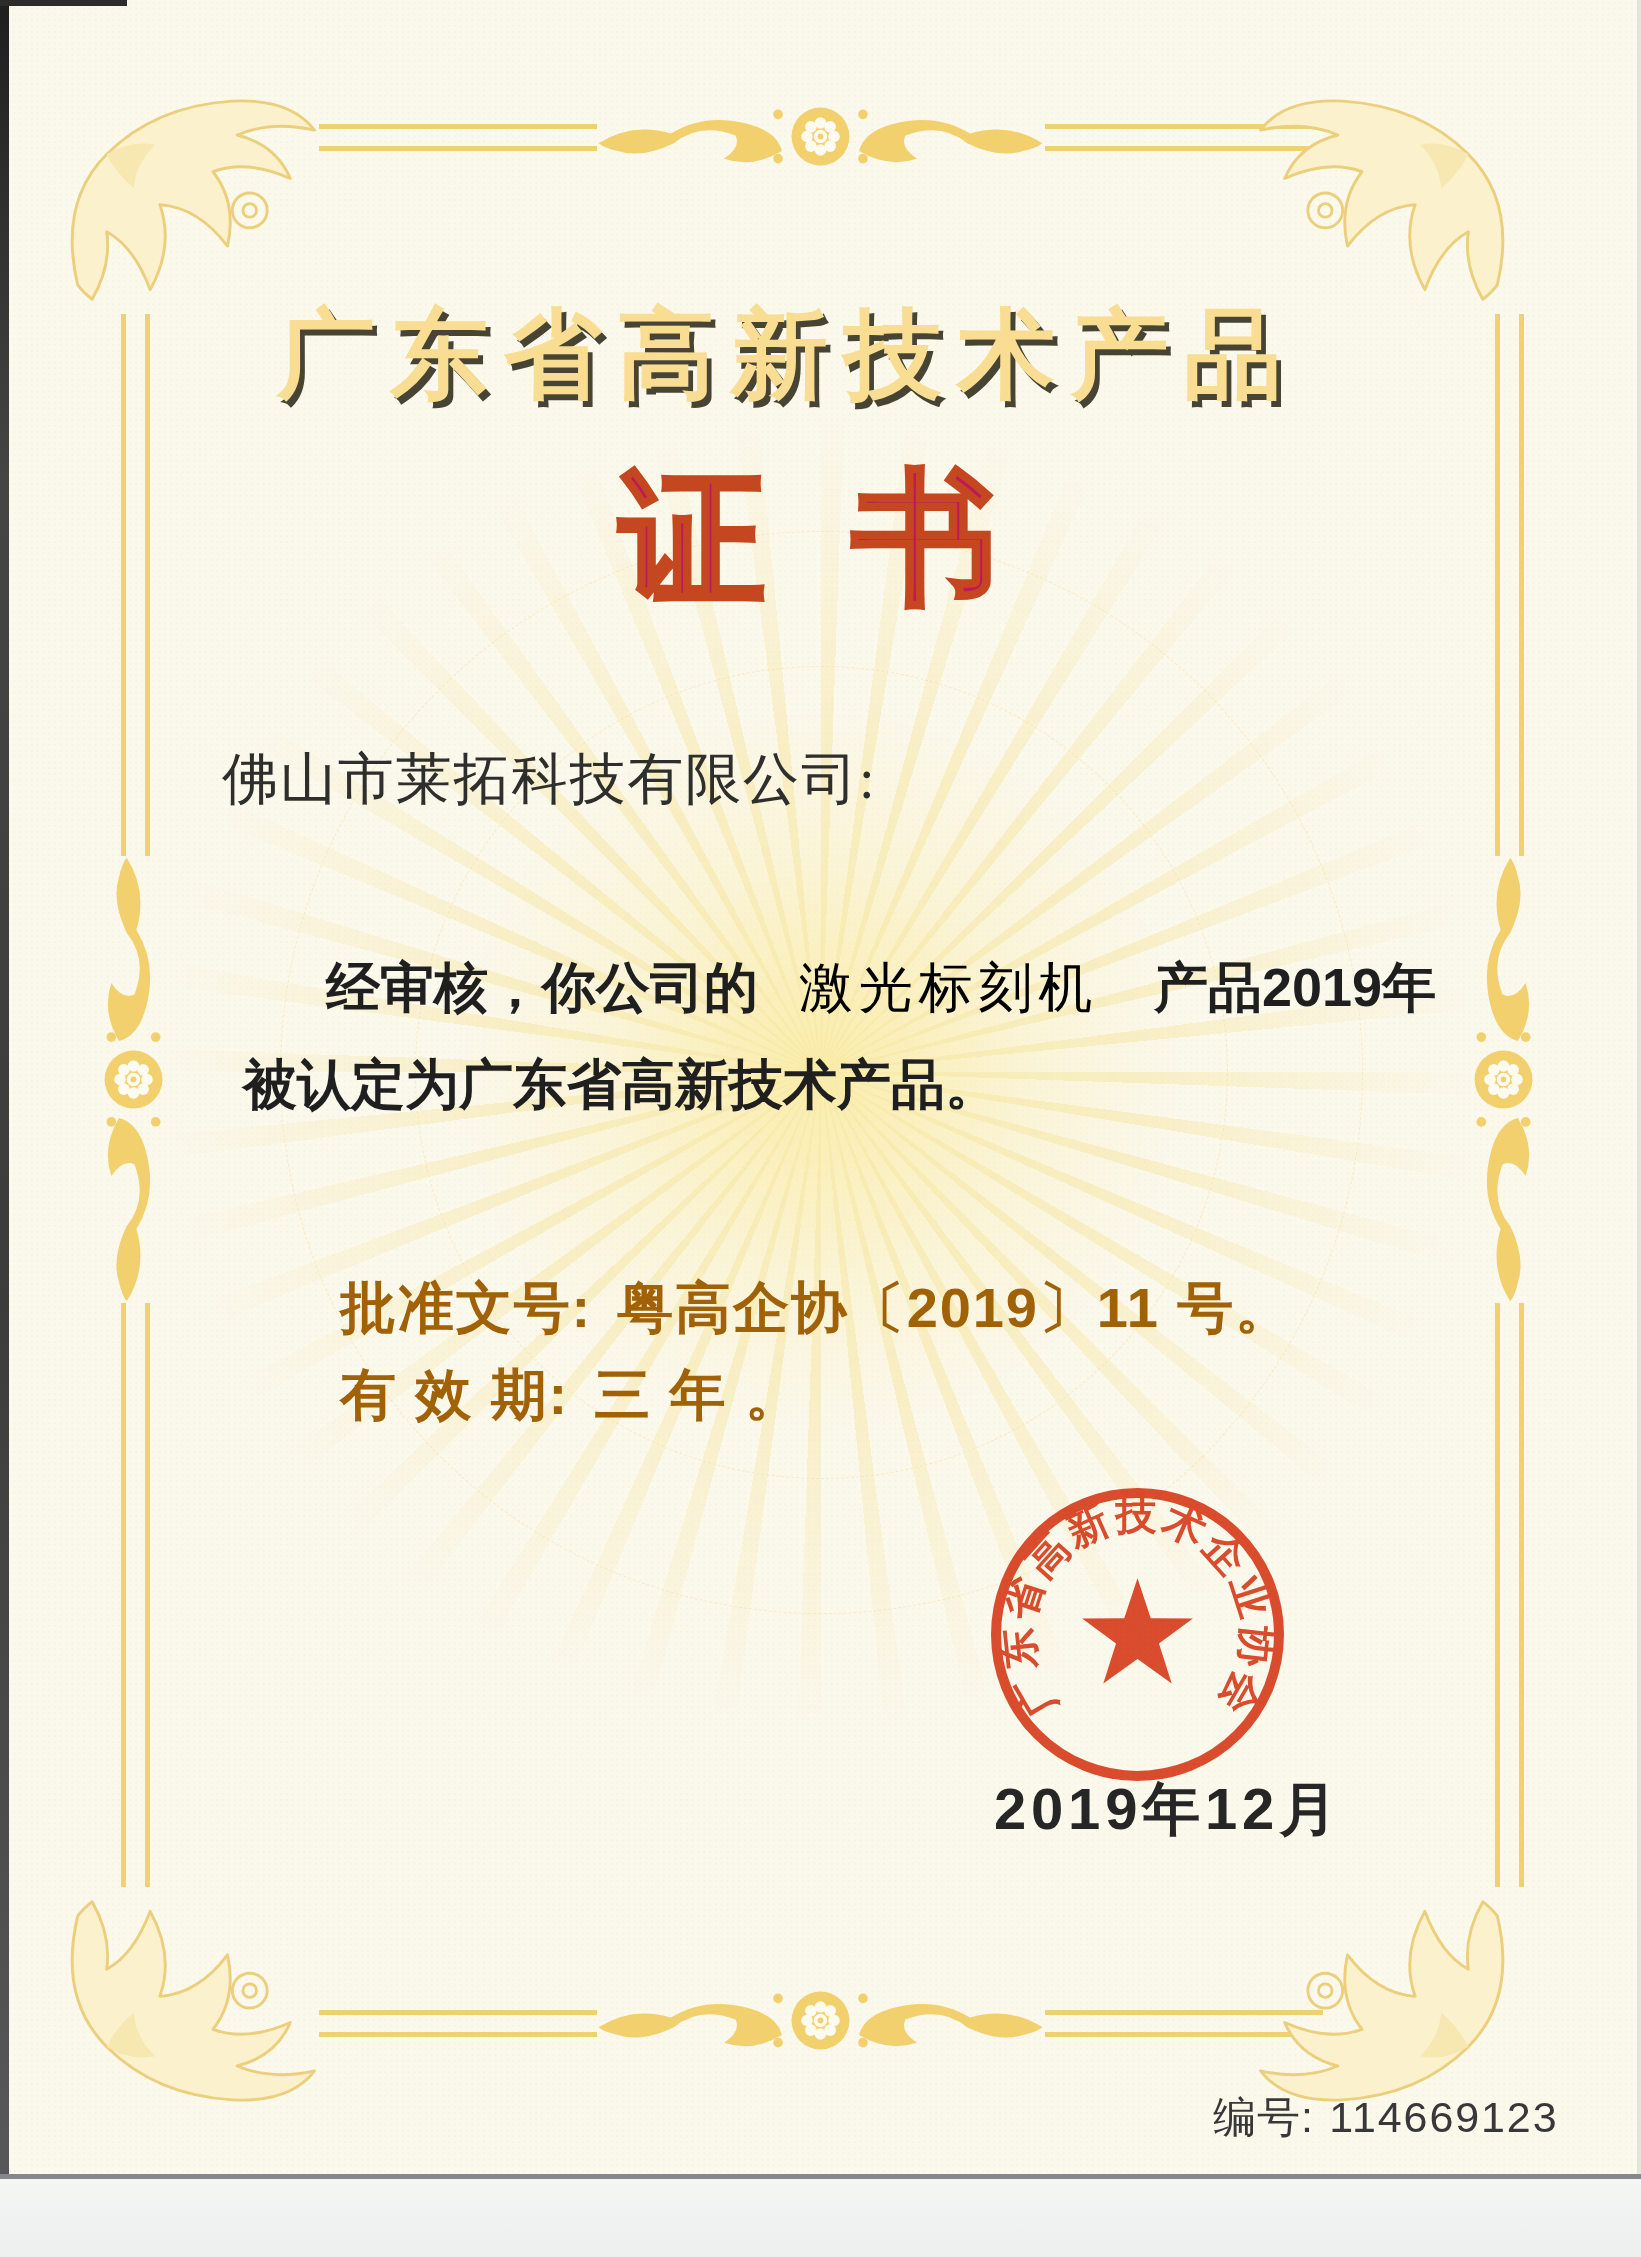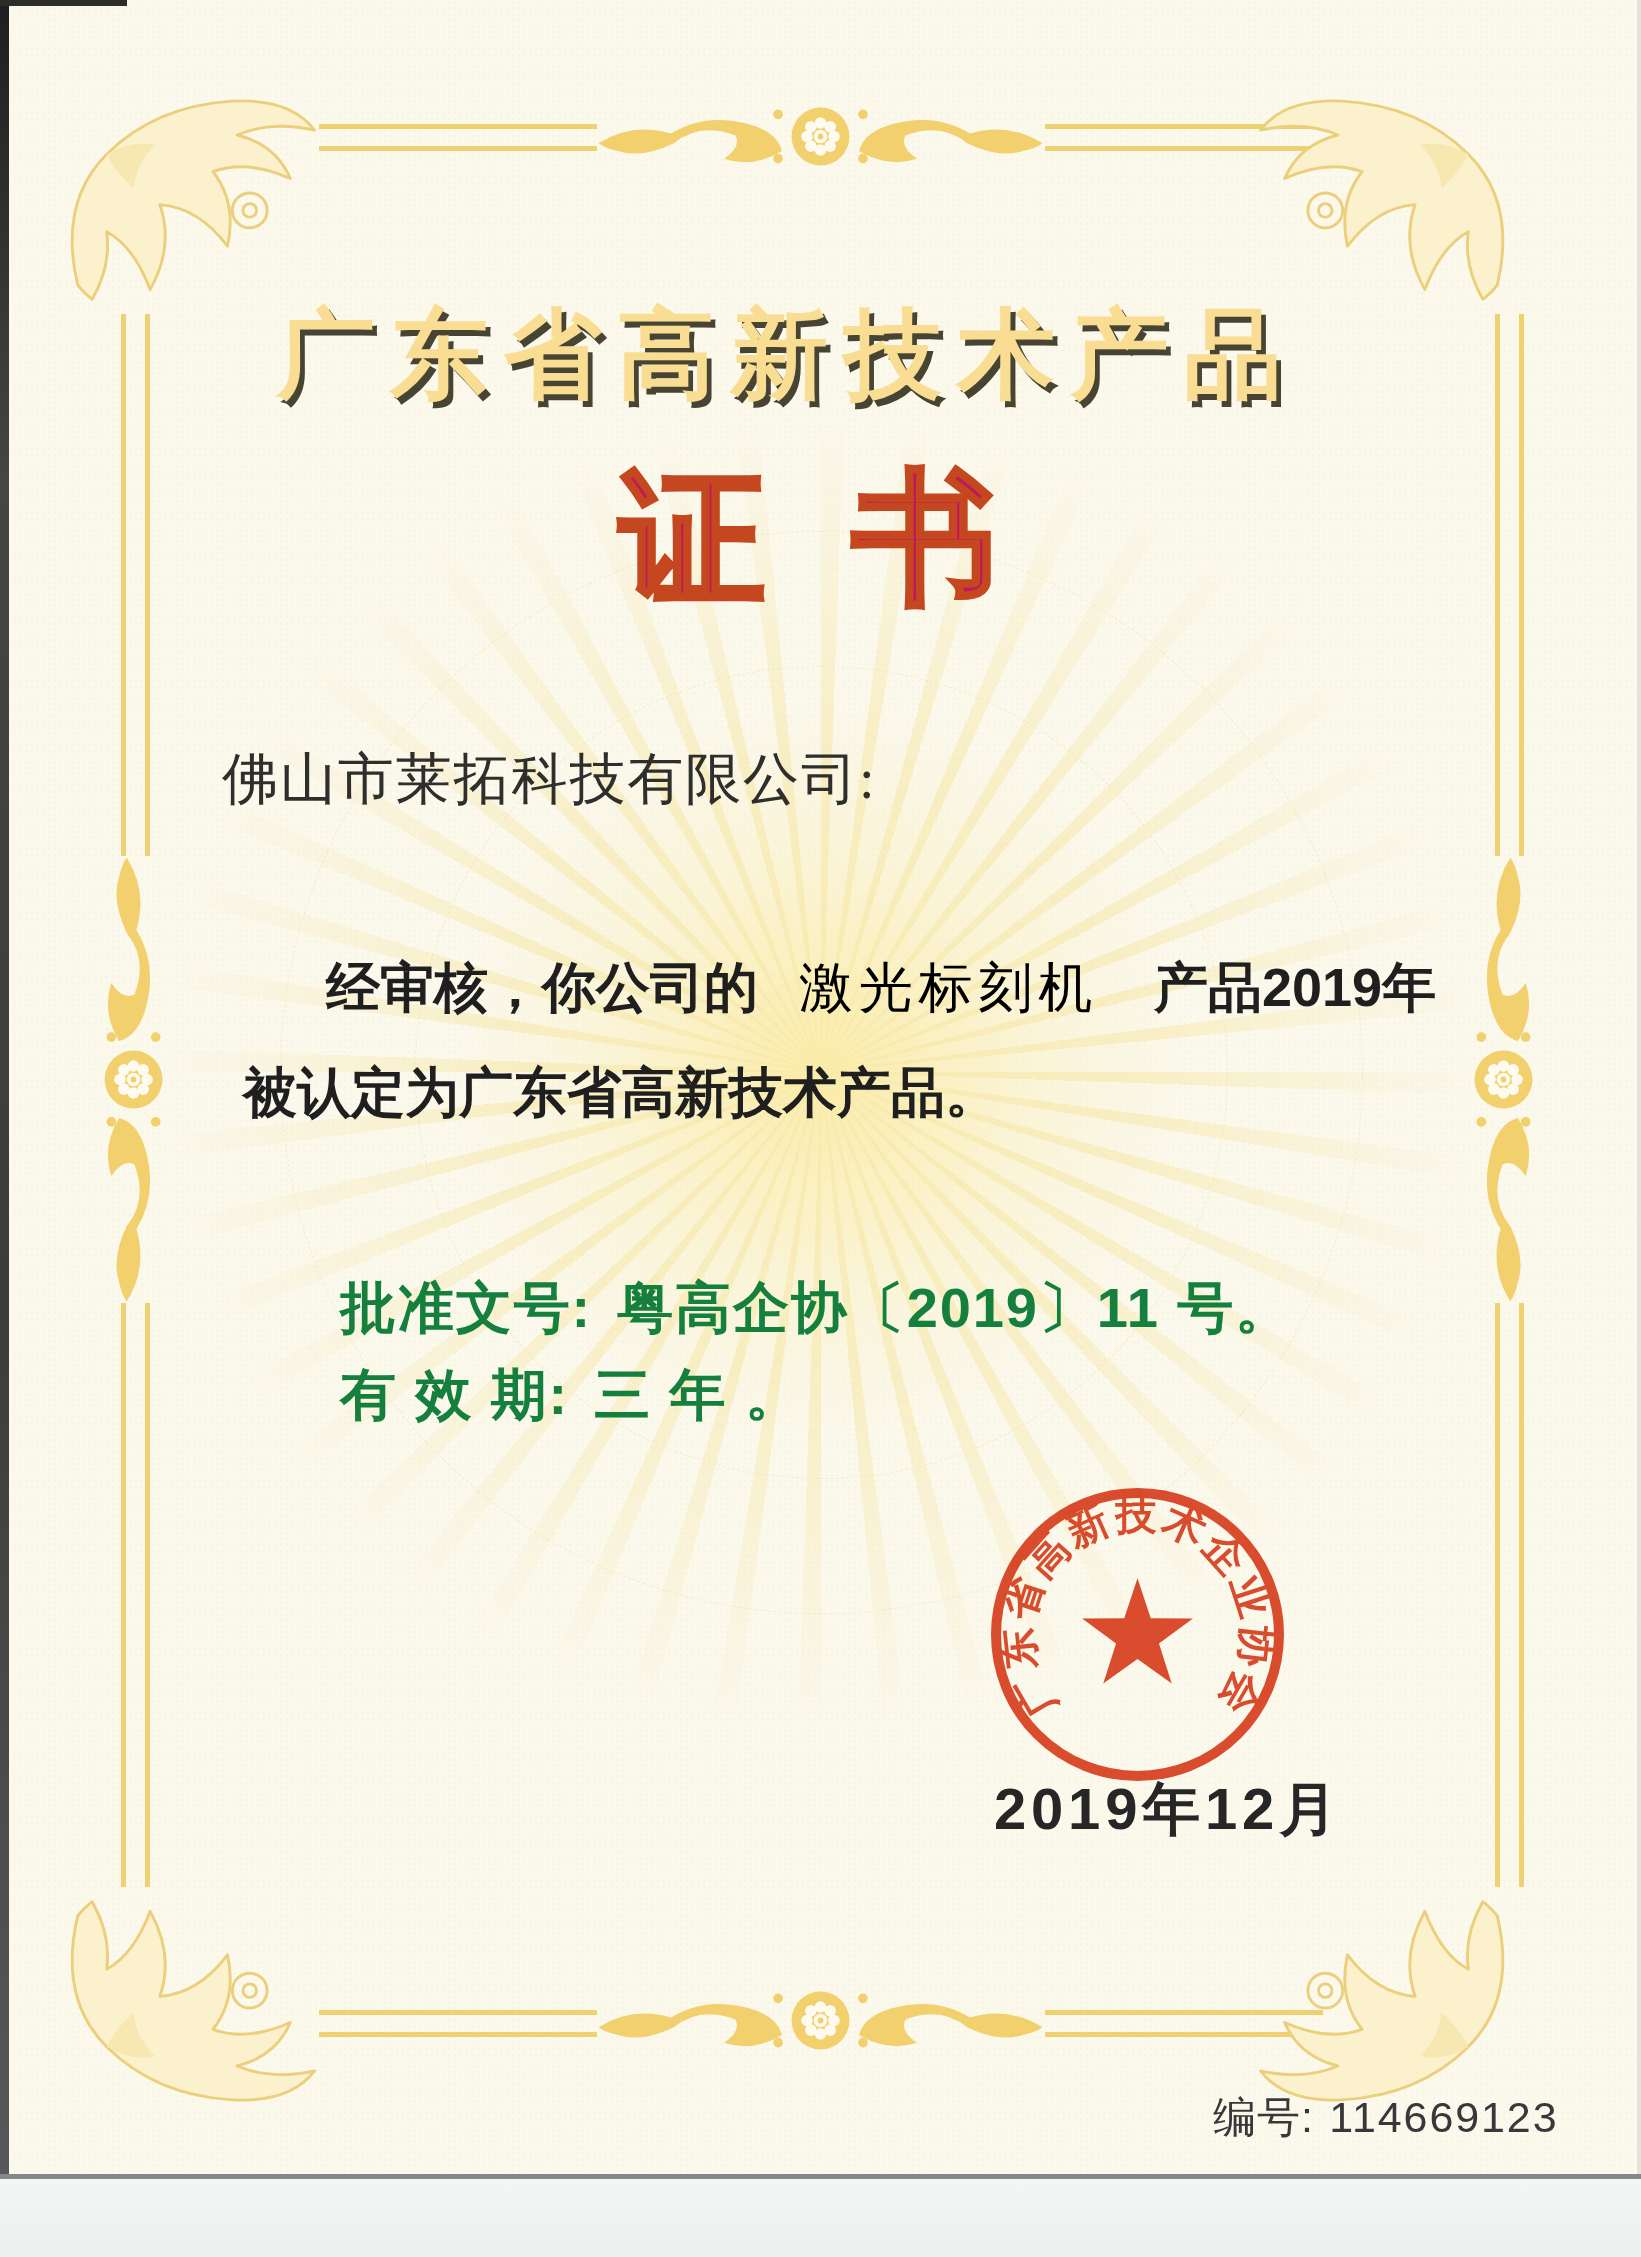--- a/index.html
+++ b/index.html
@@ -61,24 +61,24 @@
     font-size:145px;letter-spacing:87px;color:#be185d;
     -webkit-text-stroke:3.9px #c5471f;
   }
   .company{
     position:absolute;left:222px;top:742px;white-space:nowrap;
     font-family:"Liberation Serif",serif;font-size:56px;color:#2e2e2c;letter-spacing:1.9px;
   }
   .bodyline{position:absolute;white-space:nowrap;font-size:54px;font-weight:700;color:#1f1f1f;
     font-family:"Liberation Sans",sans-serif;}
   .line1{left:326px;top:952px;}
-  .line2{left:243px;top:1049px;margin-top:8px;}
+  .line2{left:243px;top:1049px;}
   .product{font-family:"Liberation Serif",serif;font-weight:400;color:#000000;
     margin-left:41px;margin-right:56px;letter-spacing:5.8px;}
-  .detailrow{position:absolute;white-space:nowrap;font-size:56px;font-weight:700;color:#15803d;
+  .detailrow{position:absolute;white-space:nowrap;font-size:56px;font-weight:700;color:#a16207;
     font-family:"Liberation Sans",sans-serif;letter-spacing:1.9px;}
   .approval{left:340px;top:1271px;}
   .validity{left:340px;top:1358px;}
   .detailrow .val{margin-left:25px;}
   
   .seal{position:absolute;left:987px;top:1484px;width:301px;height:301px;
     mix-blend-mode:multiply;opacity:.95;}
   .date{position:absolute;left:994px;top:1771px;white-space:nowrap;
     font-size:58px;font-weight:600;letter-spacing:4.8px;color:#262626;
     font-family:"Liberation Sans",sans-serif;}

